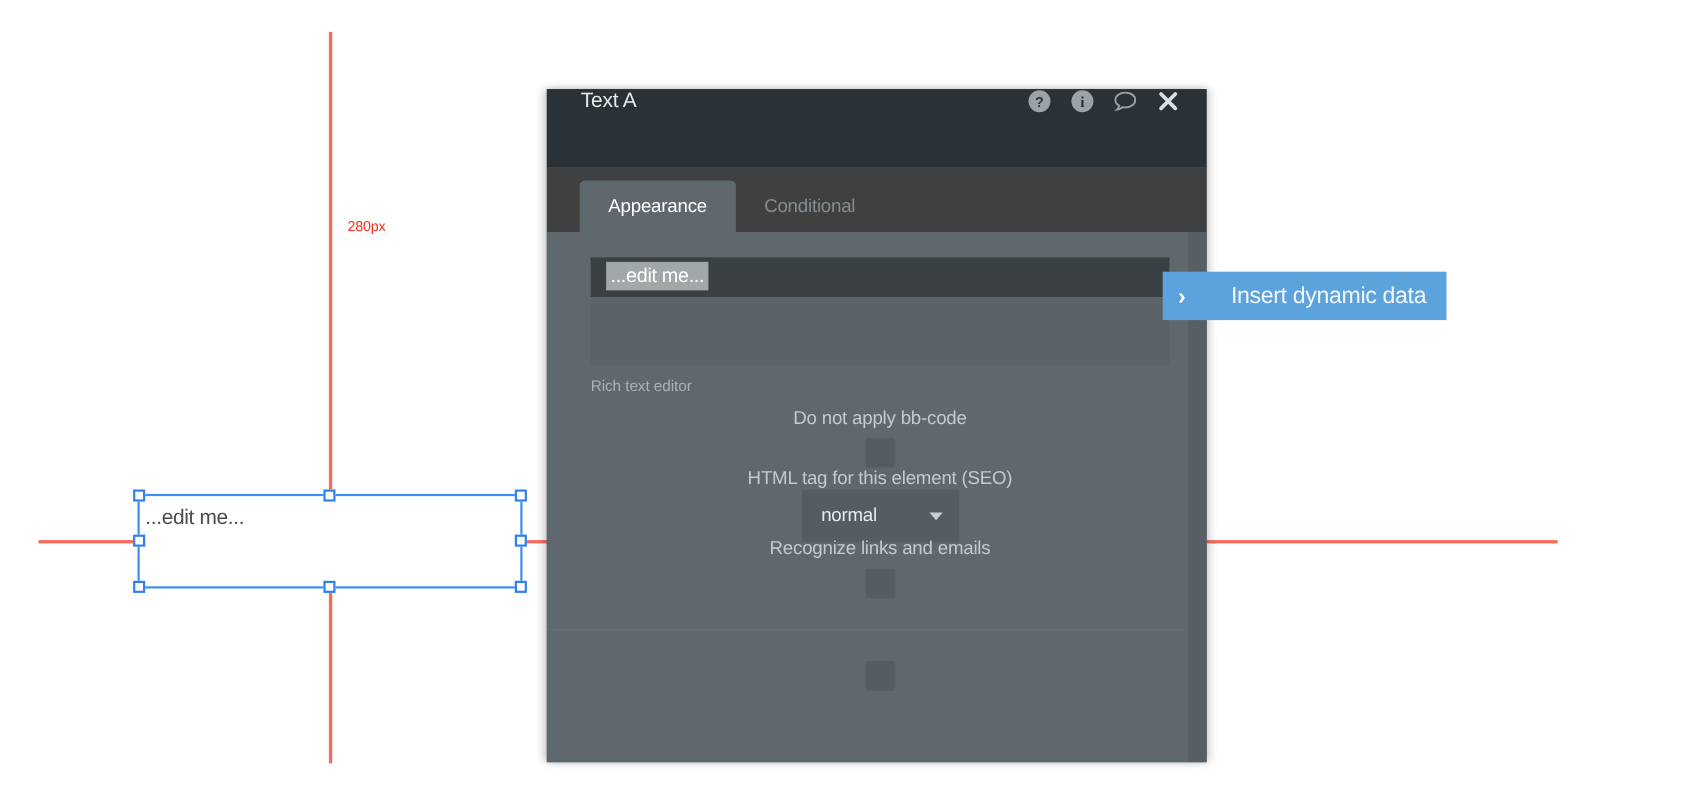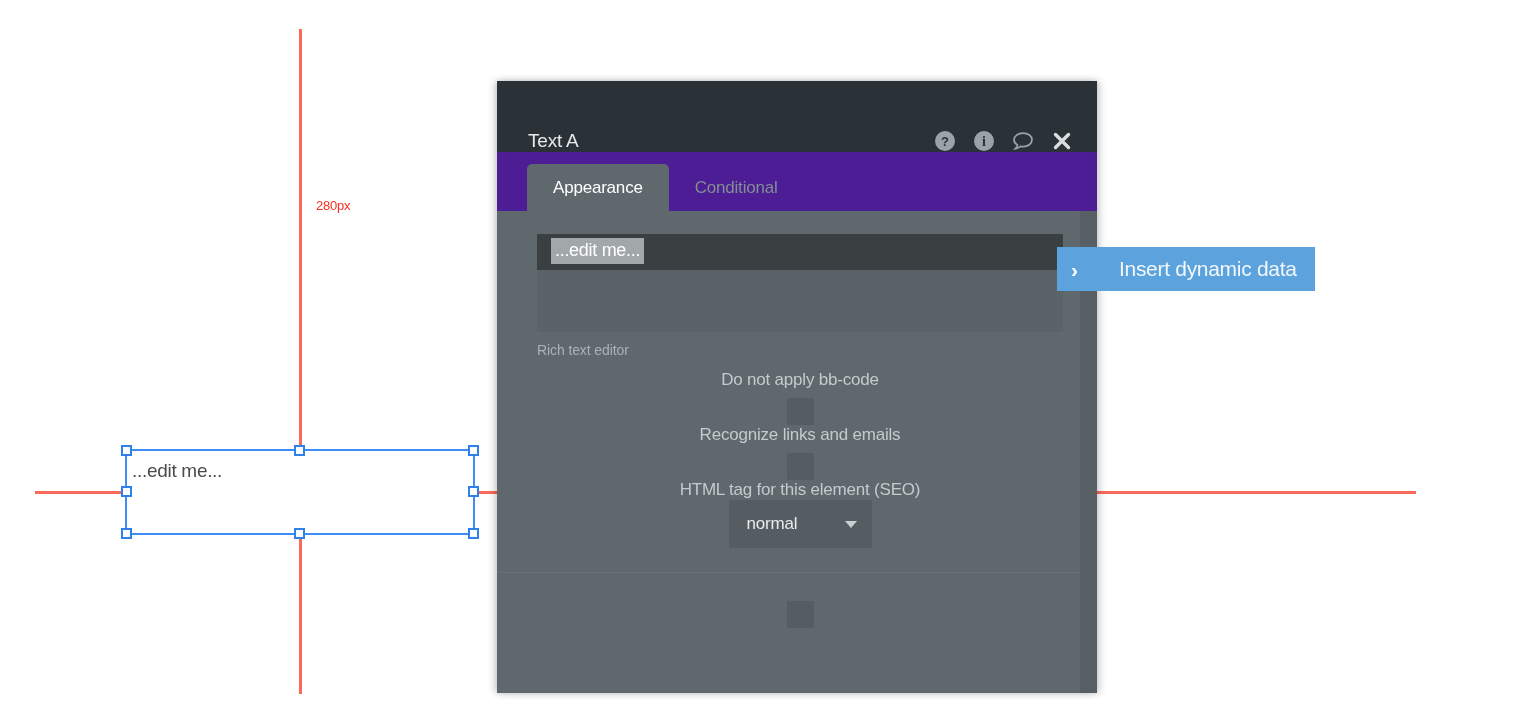--- a/index.html
+++ b/index.html
@@ -97,21 +97,21 @@
     box-shadow: -3px 0 7px rgba(0,0,0,0.18), 3px 0 7px rgba(0,0,0,0.18);
     overflow: hidden;
     box-sizing: border-box;
   }
 
   #panel-header {
     height: 71px;
     background: #2b3237;
     position: relative;
     display: flex;
-    align-items: flex-end;
+    align-items: flex-start;
     padding: 0 22px 0 31px;
     box-sizing: border-box;
   }
   #panel-title {
     color: #e6e9ea;
     font-size: 19px;
     letter-spacing: -0.2px;
     flex: 1;
   }
   .hdr-icons {
@@ -127,21 +127,21 @@
     align-items: center;
     justify-content: center;
     cursor: pointer;
     color: #9aa3a7;
   }
   .hdr-icon svg { display: block; }
 
   
   #panel-tabs {
     height: 59px;
-    background: #4c1d95;
+    background: #404040;
     display: flex;
     align-items: flex-end;
     padding-left: 30px;
     box-sizing: border-box;
   }
   .tab {
     height: 47px;
     line-height: 47px;
     padding: 0 26px;
     font-size: 17px;
@@ -361,33 +361,33 @@
         <div class="editor-token">...edit me...</div>
       </div>
       <div class="editor-caption">Rich text editor</div>
     </div>
 
     <div class="row" style="margin-top:12px;">
       <div class="row-label">Do not apply bb-code</div>
       <div class="checkbox"></div>
     </div>
 
-    <div class="row">
-      <div class="row-label">Recognize links and emails</div>
-      <div class="checkbox"></div>
-    </div>
-
     <div class="row" style="height:64px;">
       <div class="row-label">HTML tag for this element (SEO)</div>
       <div class="dropdown">
         <span class="dropdown-value">normal</span>
         <span class="caret"></span>
       </div>
     </div>
 
+    <div class="row">
+      <div class="row-label">Recognize links and emails</div>
+      <div class="checkbox"></div>
+    </div>
+
     <div class="section-divider" style="margin-top:28px;"></div>
 
 
     <div class="row" style="height:55px;">
       <div class="row-label"></div>
       <div class="checkbox"></div>
     </div>
 
     <div id="panel-scroll-track"></div>
   </div>

